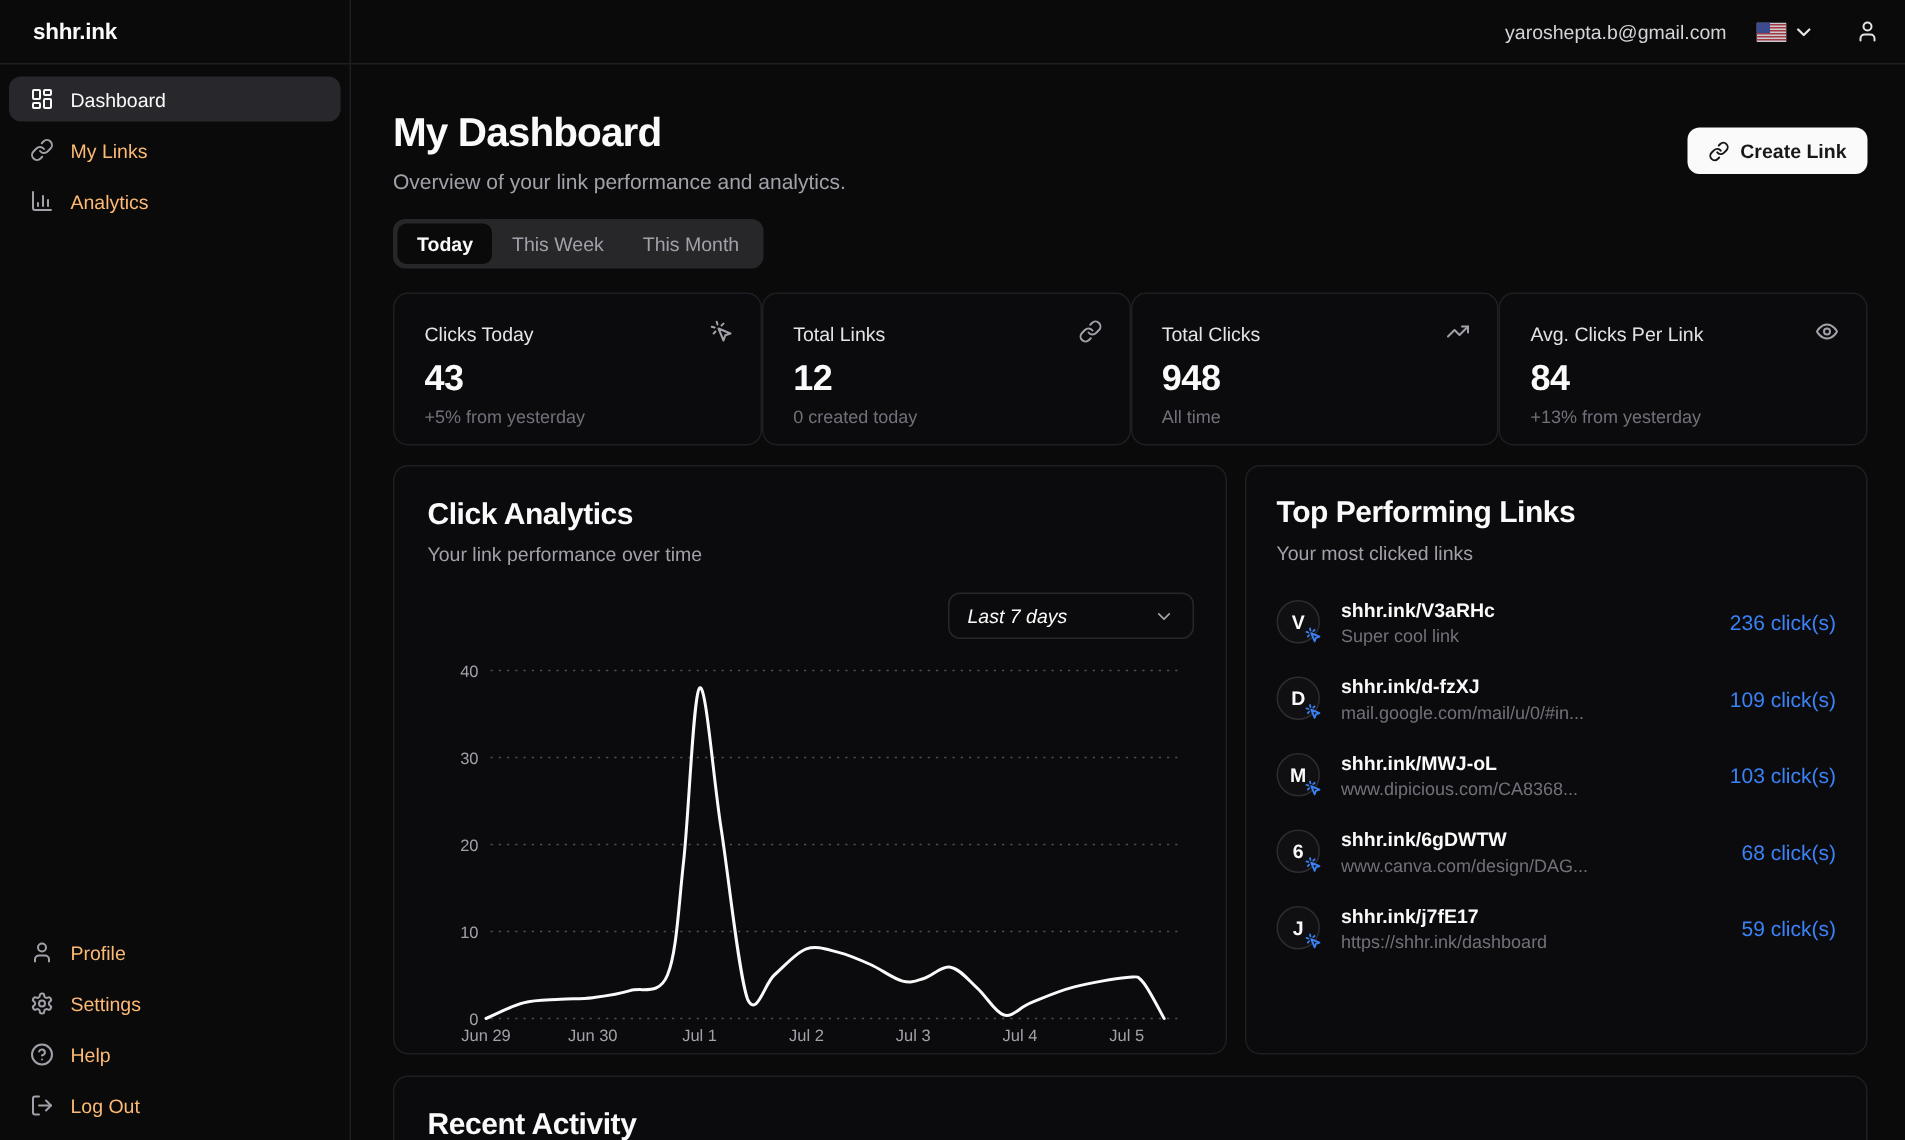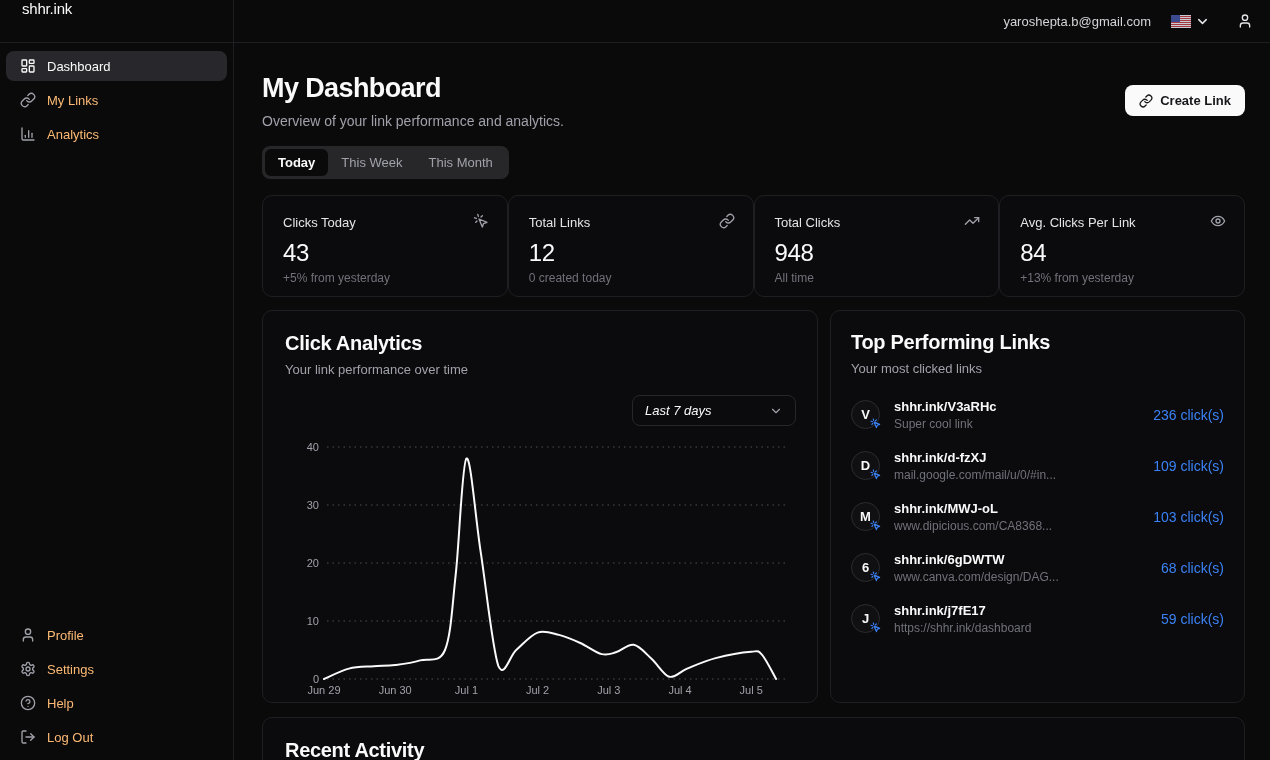--- a/index.html
+++ b/index.html
@@ -13,22 +13,22 @@
   svg { display:block; }
 
   
   .topbar {
     position:absolute; top:0; left:0; width:1270px; height:43px;
     border-bottom:1px solid #1f1f23;
     display:flex; align-items:center;
   }
   .logo-area {
     width:234px; height:100%; border-right:1px solid #1f1f23;
-    display:flex; padding-left:22px;
-    font-size:15px; font-weight:400; letter-spacing:-0.2px;
+    display:flex; align-items:center; padding-left:22px;
+    font-size:15px; font-weight:700; letter-spacing:-0.2px;
   }
   .topbar-right {
     margin-left:auto; display:flex; align-items:center; padding-right:17px;
   }
   .topbar-email { font-size:13px; color:#d4d4d8; }
   .lang-switch {
     display:flex; align-items:center; gap:4px; margin-left:20px; cursor:pointer;
   }
   .lang-switch .chev { color:#e4e4e7; }
   .topbar-user { margin-left:27px; color:#e4e4e7; cursor:pointer; display:flex; }
@@ -79,21 +79,21 @@
   .tab.active { background:#0a0a0b; color:#fafafa; font-weight:700; }
 
   
   .stats-row { margin-top:16px; display:grid; grid-template-columns:repeat(4,1fr); }
   .stat-card {
     height:102px; background:#0b0b0d; border:1px solid #1f1f23; border-radius:10px;
     padding:19px 20px 0 20px; position:relative;
   }
   .stat-label { font-size:13px; color:#e4e4e7; }
   .stat-icon { position:absolute; top:17px; right:18px; color:#a1a1aa; }
-  .stat-value { margin-top:9px; font-size:24px; font-weight:400; letter-spacing:-0.3px; }
+  .stat-value { margin-top:9px; font-size:24px; font-weight:700; letter-spacing:-0.3px; }
   .stat-caption { margin-top:4px; font-size:12px; color:#71717a; }
 
   
   .charts-row { margin-top:13px; display:flex; gap:12px; }
   .card {
     background:#0b0b0d; border:1px solid #1f1f23; border-radius:10px; position:relative;
   }
   .analytics-card { width:556px; height:393px; padding:21px 22px; }
   .links-card { width:415px; height:393px; padding:20px 20px; }
   .card-title { font-size:20px; font-weight:700; letter-spacing:-0.3px; }

